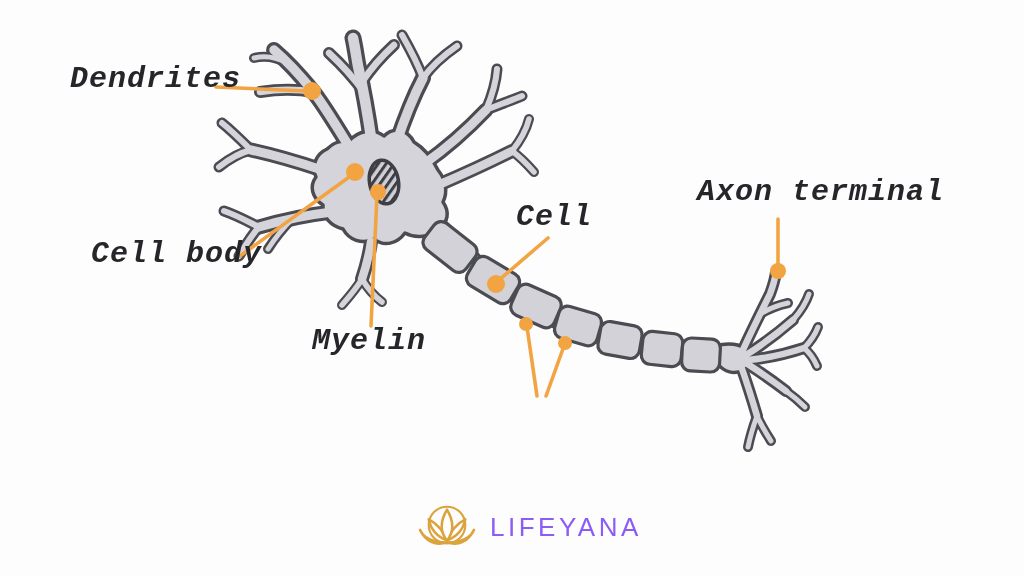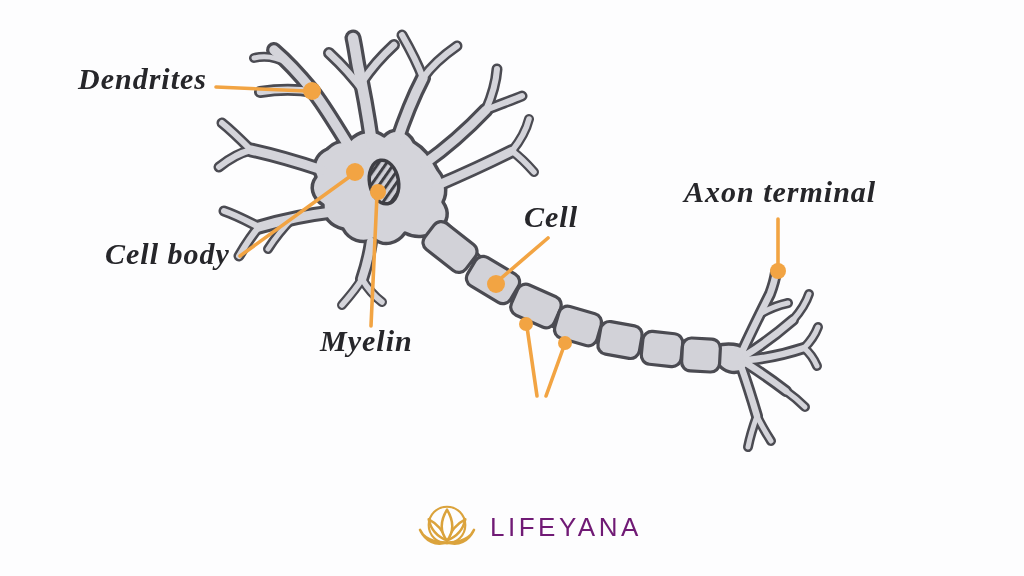--- a/index.html
+++ b/index.html
@@ -6,47 +6,46 @@
   #stage{
     position:relative;
     width:1024px;height:576px;
     background:#fdfdfe;
     overflow:hidden;
     font-family:"Liberation Sans", sans-serif;
   }
   #neuron-svg{position:absolute;left:0;top:0;}
   .label{
     position:absolute;
-    font-family:Liberation Serif, serif;
+    font-family:Liberation Mono, monospace;
     font-style:italic;
     font-weight:600;
     font-size:30px;
     line-height:1;
     color:#26262a;
     letter-spacing:1px;
     white-space:nowrap;
     user-select:none;
-    margin-left:8px;
   }
   .bd{stroke:#4b4b52;fill:none;stroke-linecap:round;stroke-linejoin:round;}
   .bg{stroke:#d4d4da;fill:none;stroke-linecap:round;stroke-linejoin:round;}
   .blob{fill:#d4d4da;stroke:#4b4b52;stroke-width:3.5;stroke-linejoin:round;}
   .seg{fill:#d2d2d8;stroke:#4b4b52;stroke-width:3.2;}
   .lead{stroke:#f2a443;stroke-width:3.6;stroke-linecap:round;fill:none;}
   .dot{fill:#f2a443;}
   #brand{
     position:absolute;left:418px;top:500px;
     display:flex;align-items:center;gap:14px;
   }
   #brand-text{
     font-family:"Liberation Sans", sans-serif;
     font-size:26px;
     font-weight:500;
     letter-spacing:3.5px;
-    color:#701a75;
+    color:#8b5cf6;
   }
 </style>
 </head>
 <body>
 
 <div id="stage">
 
   <svg id="neuron-svg" width="1024" height="576" viewBox="0 0 1024 576">
     <defs>
       <pattern id="hatch" patternUnits="userSpaceOnUse" width="6.5" height="6.5" patternTransform="rotate(45)">
@@ -214,24 +213,24 @@
       <circle class="dot" cx="778" cy="271" r="8"></circle>
 
       <line class="lead" x1="527" y1="327" x2="537" y2="396"></line>
       <circle class="dot" cx="526" cy="324" r="7"></circle>
       <line class="lead" x1="564" y1="346" x2="546" y2="396"></line>
       <circle class="dot" cx="565" cy="343" r="7"></circle>
     </g>
   </svg>
 
   <div class="label" style="left:70px;top:64px;">Dendrites</div>
-  <div class="label" style="left:97px;top:239px;">Cell body</div>
+  <div class="label" style="left:91px;top:239px;">Cell body</div>
   <div class="label" style="left:312px;top:326px;">Myelin</div>
   <div class="label" style="left:516px;top:202px;">Cell</div>
-  <div class="label" style="left:676px;top:177px;text-align:right;">Axon terminal</div>
+  <div class="label" style="left:697px;top:177px;text-align:right;">Axon terminal</div>
 
   <div id="brand">
     <svg width="58" height="54" viewBox="0 0 60 56">
       <g fill="none" stroke="#dba33c" stroke-width="2.6" stroke-linejoin="round" stroke-linecap="round">
         <circle cx="30" cy="26" r="19" stroke-width="2.2"></circle>
         <path d="M30,44 C16,44 5,39 2,31 C8,43 18,48 30,44 Z" fill="#fff"></path>
         <path d="M30,44 C44,44 55,39 58,31 C52,43 42,48 30,44 Z" fill="#fff"></path>
         <path d="M30,42 C20,38 13,30 11,20 C19,24 26,32 30,42 Z" fill="#fff"></path>
         <path d="M30,42 C40,38 47,30 49,20 C41,24 34,32 30,42 Z" fill="#fff"></path>
         <path d="M30,10 C24,20 22,32 30,42 C38,32 36,20 30,10 Z" fill="#fff"></path>

